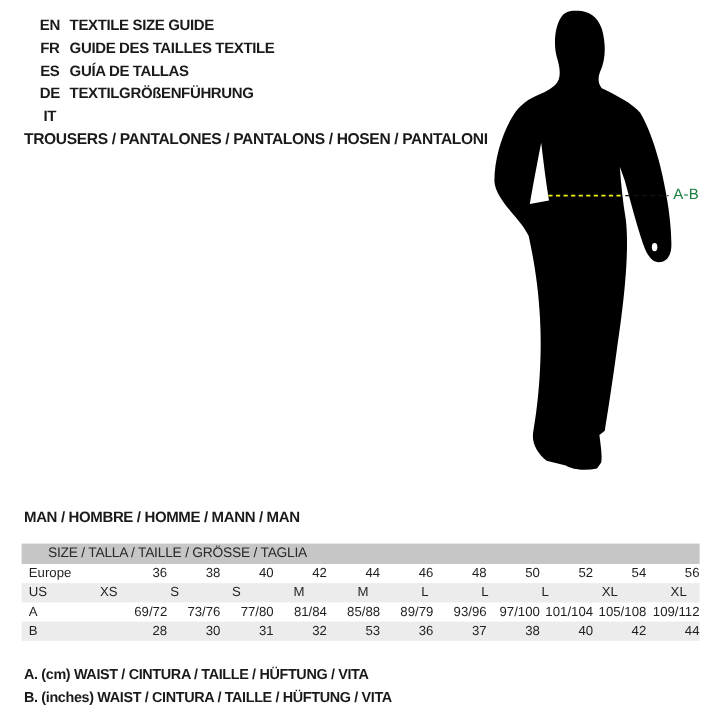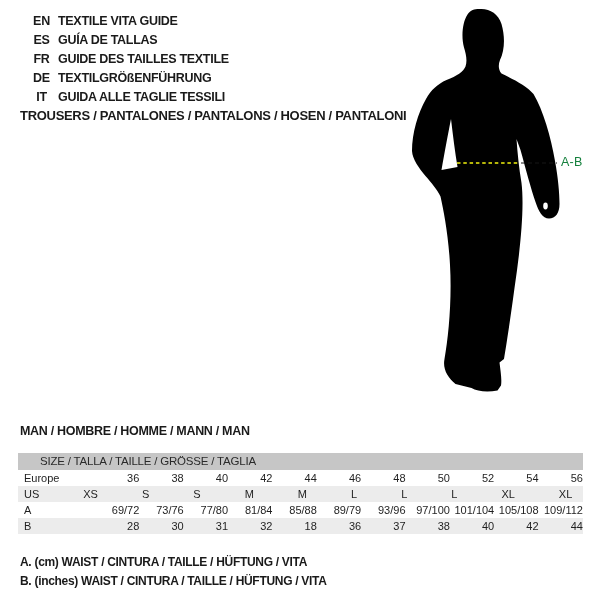--- a/index.html
+++ b/index.html
@@ -72,37 +72,36 @@
     font-weight: 700; font-size: 12px; letter-spacing: -0.3px;
     white-space: nowrap;
   }
 </style>
 </head>
 <body>
 
 <div class="lang-list">
   <div class="lang-row">
     <span class="lang-code">EN</span>
-    <span class="lang-label">TEXTILE VITA GUIDE</span>
+    <span class="lang-label">TEXTILE SIZE GUIDE</span>
+  </div>
+  <div class="lang-row">
+    <span class="lang-code">FR</span>
+    <span class="lang-label">GUIDE DES TAILLES TEXTILE</span>
   </div>
   <div class="lang-row">
     <span class="lang-code">ES</span>
     <span class="lang-label">GUÍA DE TALLAS</span>
   </div>
   <div class="lang-row">
-    <span class="lang-code">FR</span>
-    <span class="lang-label">GUIDE DES TAILLES TEXTILE</span>
-  </div>
-  <div class="lang-row">
     <span class="lang-code">DE</span>
     <span class="lang-label">TEXTILGRÖßENFÜHRUNG</span>
   </div>
   <div class="lang-row">
     <span class="lang-code">IT</span>
-    <span class="lang-label">GUIDA ALLE TAGLIE TESSILI</span>
   </div>
 </div>
 
 <div class="category-heading">TROUSERS / PANTALONES / PANTALONS / HOSEN / PANTALONI</div>
 
 <svg class="figure-svg" viewBox="0 0 600 600" xmlns="http://www.w3.org/2000/svg" aria-hidden="true">
   <path d="M 479 9
            C 489 8 498 13 501.5 24
            C 505 36 505 50 500 60
            C 498 65 498.5 70 501.5 73.5
@@ -188,21 +187,21 @@
     <div class="st-cell">105/108</div>
     <div class="st-cell">109/112</div>
   </div>
 
   <div class="st-row" style="background-color: rgb(236, 236, 236);">
     <div class="st-label">B</div>
     <div class="st-cell">28</div>
     <div class="st-cell">30</div>
     <div class="st-cell">31</div>
     <div class="st-cell">32</div>
-    <div class="st-cell">18</div>
+    <div class="st-cell">53</div>
     <div class="st-cell">36</div>
     <div class="st-cell">37</div>
     <div class="st-cell">38</div>
     <div class="st-cell">40</div>
     <div class="st-cell">42</div>
     <div class="st-cell">44</div>
   </div>
 </div>
 
 <div class="footnotes">

